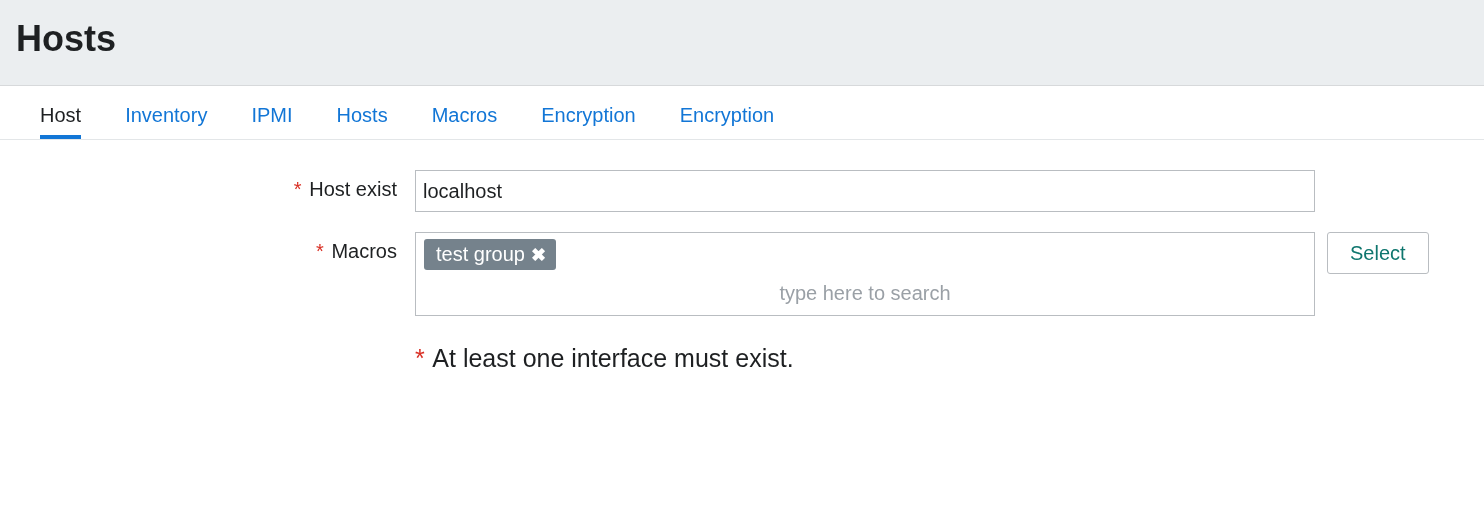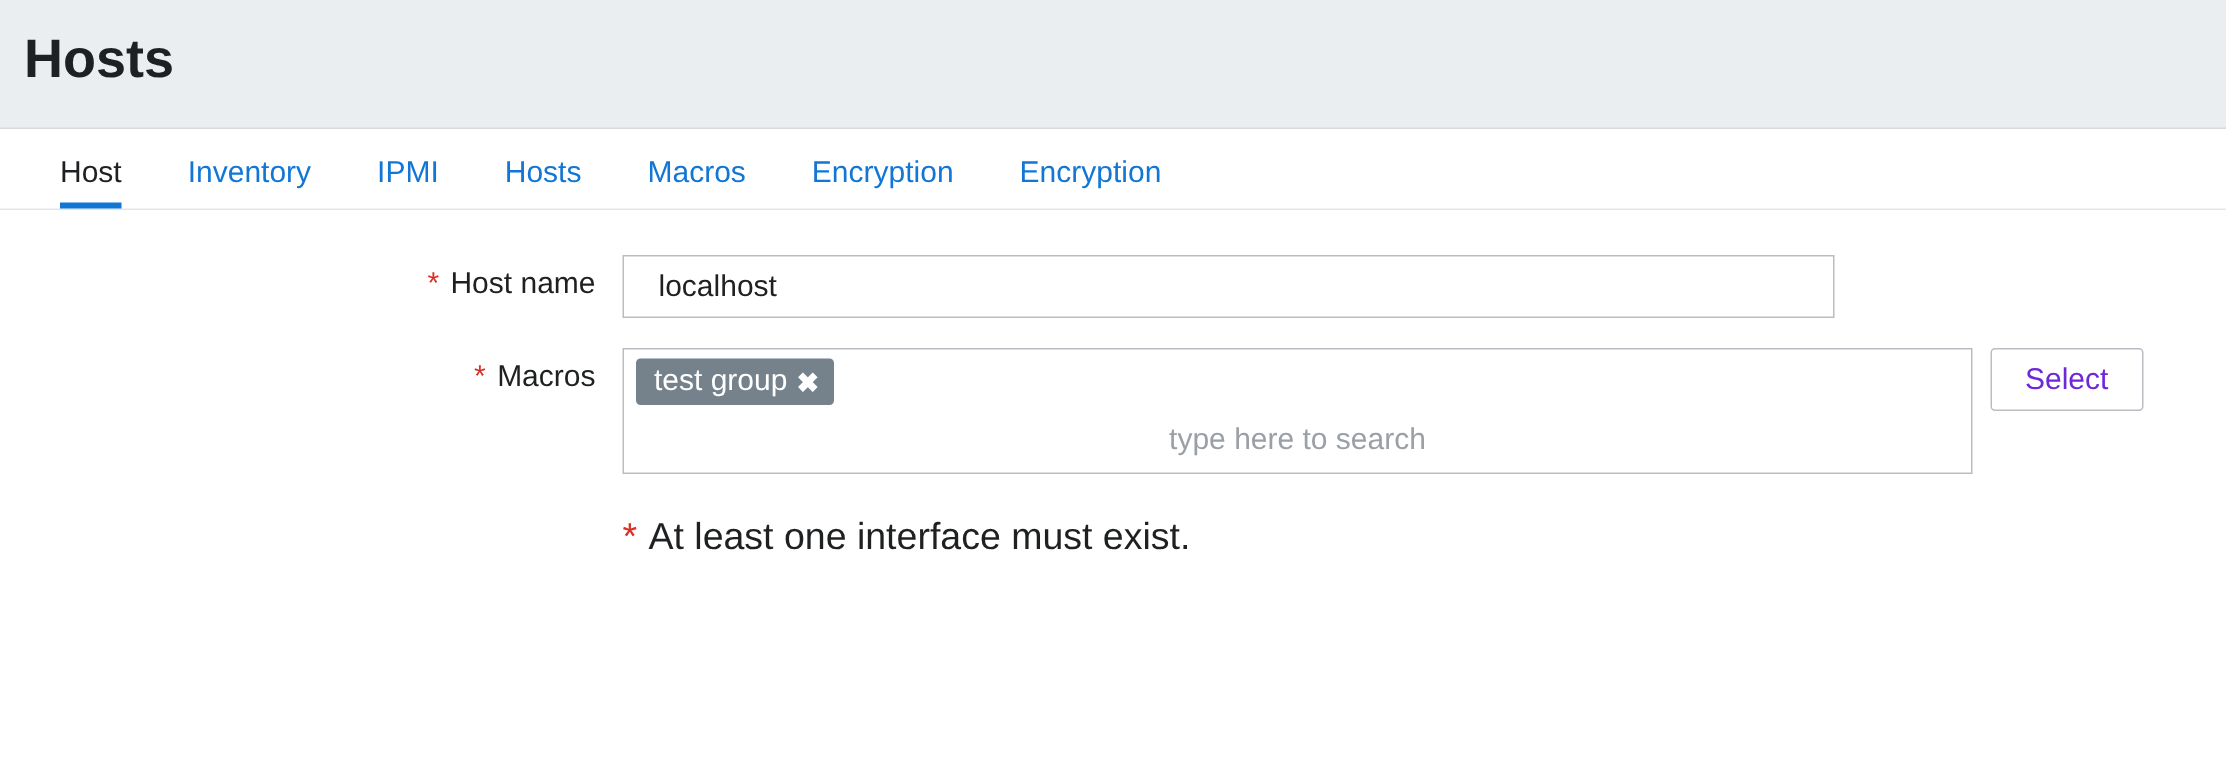--- a/index.html
+++ b/index.html
@@ -51,24 +51,24 @@
     width: 395px;
     text-align: right;
     padding-right: 18px;
     padding-top: 8px;
     font-size: 20px;
     color: #1e2022;
     flex-shrink: 0;
   }
   .req { color: #d93025; margin-right: 2px; }
   .text-input {
-    width: 808px;
+    width: 900px;
     height: 42px;
     border: 1px solid #b9bdc1;
-    padding: 4px 23px;
+    padding: 4px 7px;
     font-size: 20px;
     color: #1e2022;
     background: #fff;
   }
   .groups-wrap {
     display: flex;
     gap: 12px;
     align-items: flex-start;
   }
   .multiselect {
@@ -103,21 +103,21 @@
     color: #1e2022;
     padding: 6px 4px 2px 4px;
     background: transparent;
     text-align: center;
   }
   .ms-input::placeholder { color: #9aa0a6; }
   .select-btn {
     height: 42px;
     padding: 0 22px;
     font-size: 20px;
-    color: #6d28d9;
+    color: #0f766e;
     background: #fff;
     border: 1px solid #b9bdc1;
     border-radius: 3px;
     cursor: pointer;
   }
   .hint-row { margin-top: 4px; }
   .hint {
     font-size: 25px;
     color: #1e2022;
     padding-top: 8px;
@@ -140,21 +140,21 @@
     <div class="tab">Macros</div>
     <div class="tab">Encryption</div>
     <div class="tab">Encryption</div>
   </div>
 
   <div class="form">
 
     <div class="row">
       <div class="label">
         <span class="req">*</span>
-        <span>Host name</span>
+        <span>Host exist</span>
       </div>
       <input type="text" class="text-input" value="localhost" style="">
     </div>
 
 
     <div class="row">
       <div class="label">
         <span class="req">*</span>
         <span>Macros</span>
       </div>

